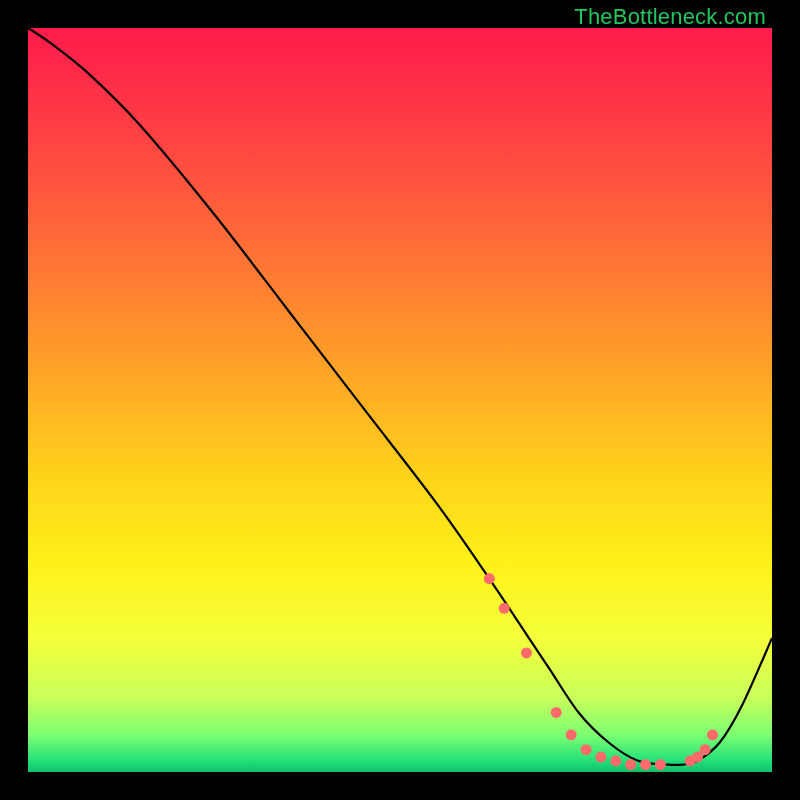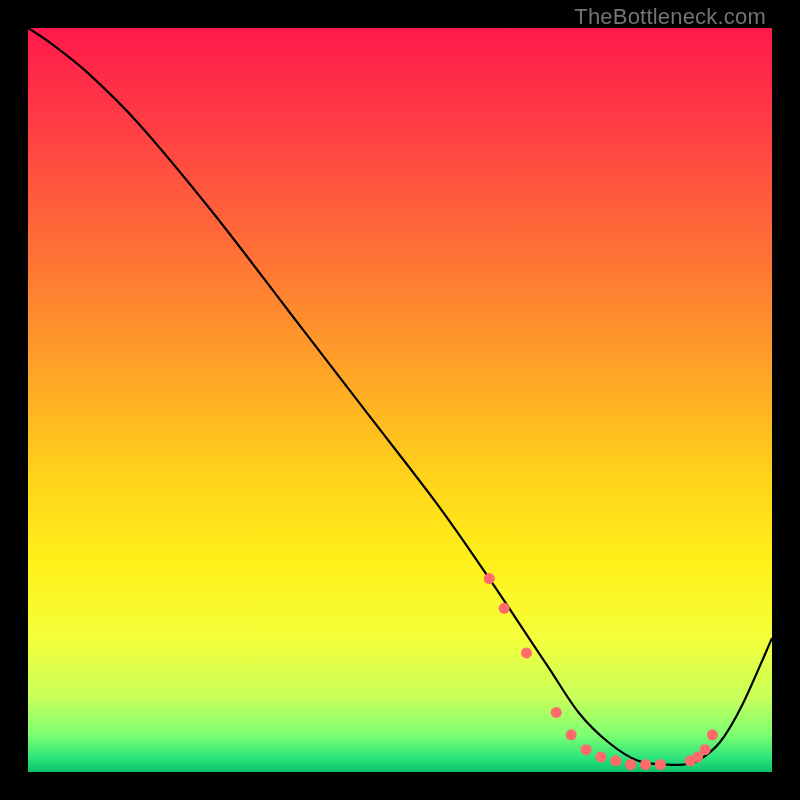--- a/index.html
+++ b/index.html
@@ -23,21 +23,21 @@
     position: absolute;
     left: 0;
     top: 0;
     width: 744px;
     height: 744px;
   }
   .watermark {
     position: absolute;
     top: 4px;
     right: 34px;
-    color: #737373;
+    color: #22c55e;
     font-size: 22px;
     font-weight: 500;
     letter-spacing: 0.2px;
   }
 </style>
 </head>
 <body>
 
 <div class="watermark">TheBottleneck.com</div>
 

